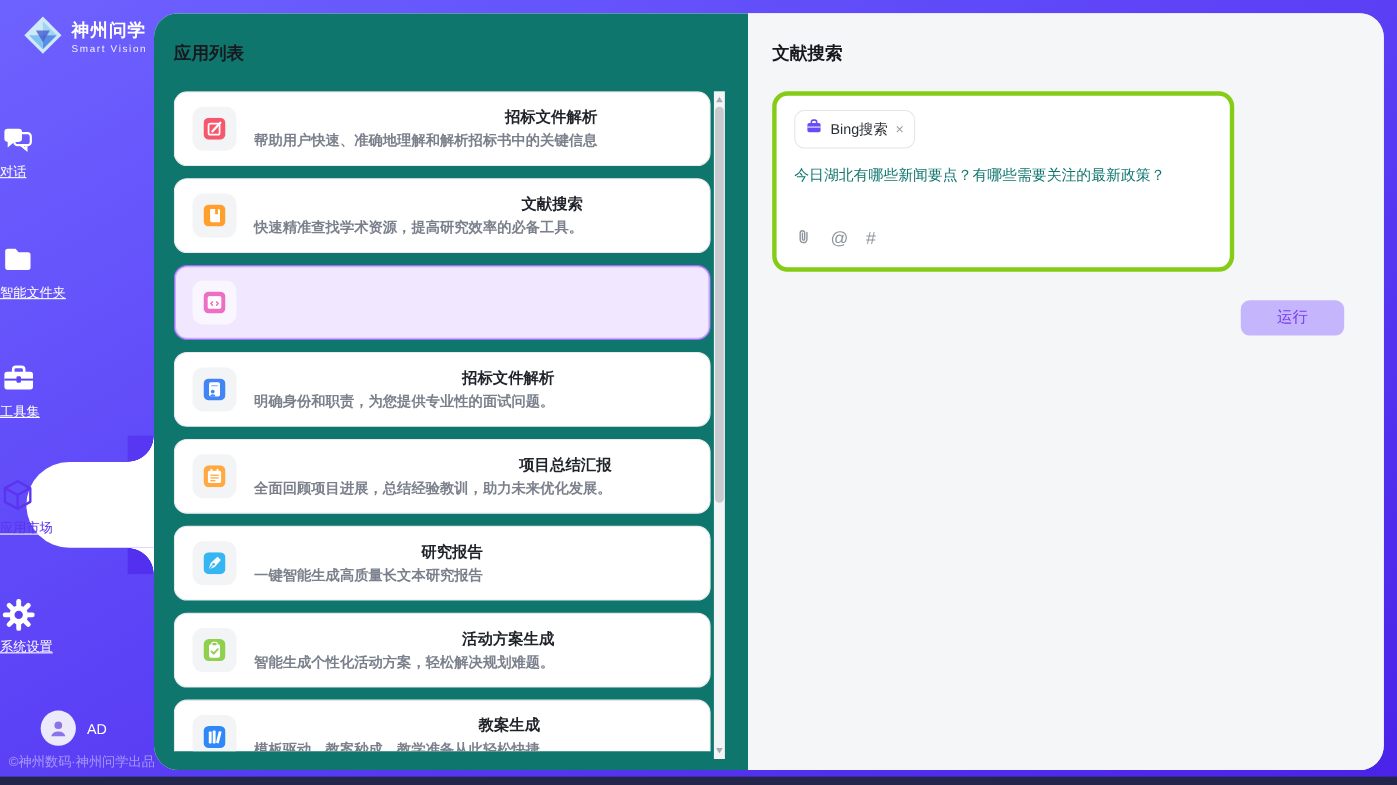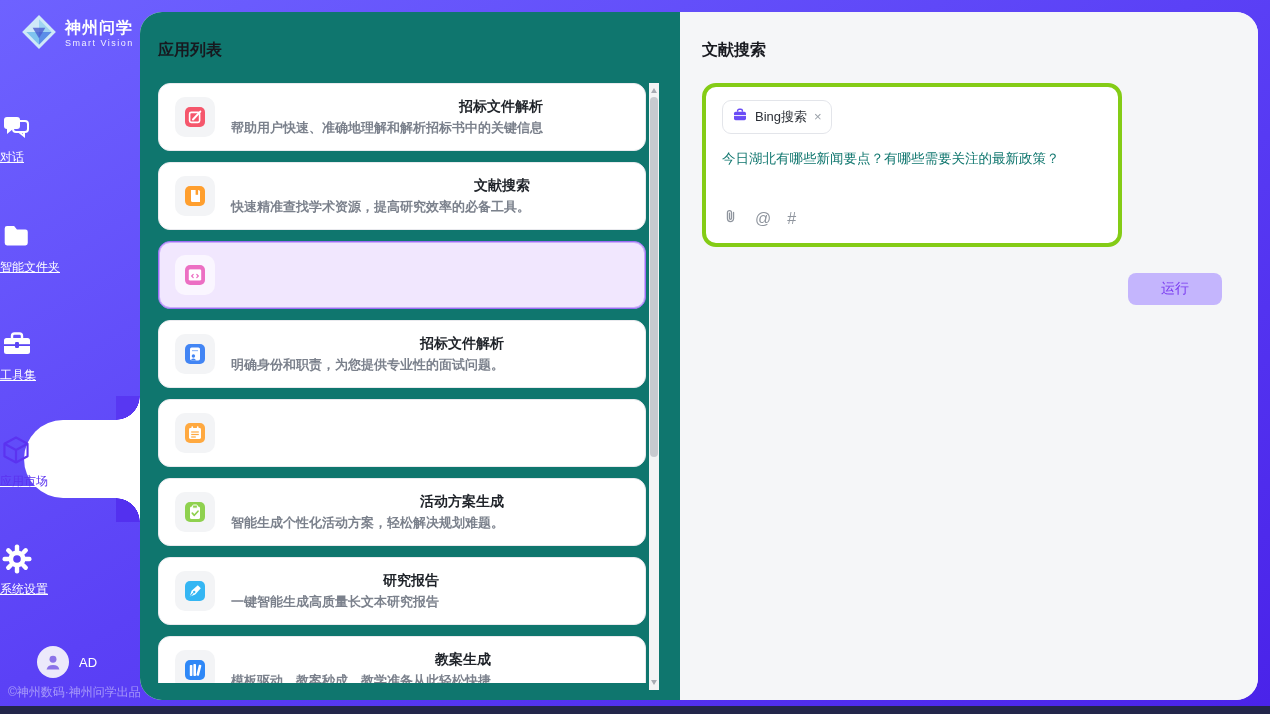--- a/index.html
+++ b/index.html
@@ -237,49 +237,53 @@
           <svg width="20" height="20" viewBox="0 0 20 20">
             <rect x="0" y="0" width="20" height="20" rx="5" fill="#ffa940"></rect>
             <rect x="4" y="5" width="12" height="11" rx="1.4" fill="#fff"></rect>
             <rect x="6.4" y="3.2" width="1.7" height="3.4" rx=".8" fill="#fff"></rect>
             <rect x="11.9" y="3.2" width="1.7" height="3.4" rx=".8" fill="#fff"></rect>
             <rect x="6.2" y="8.4" width="7.6" height="1.2" fill="#ffa940"></rect>
             <rect x="6.2" y="10.9" width="7.6" height="1.2" fill="#ffa940"></rect>
             <rect x="6.2" y="13.4" width="4.6" height="1.2" fill="#ffa940"></rect>
           </svg>
         </span>
+        <span class="app-txt">
+          <div class="app-name">项目总结汇报</div>
+          <div class="app-desc">全面回顾项目进展，总结经验教训，助力未来优化发展。</div>
+        </span>
+      </div>
+
+      <div class="app-card">
+        <span class="app-ic">
+          <svg width="20" height="20" viewBox="0 0 20 20">
+            <rect x="0" y="0" width="20" height="20" rx="5" fill="#35b6f3"></rect>
+            <path d="M4.6 15.8 L6.6 9.8 L12.8 4.2 L15.8 7.2 L10.2 13.4 Z" fill="#fff"></path>
+            <circle cx="9.2" cy="11" r="1.2" fill="#35b6f3"></circle>
+            <path d="M4.6 15.8 L8.2 12.1" stroke-width="1.1" stroke="#35b6f3"></path>
+          </svg>
+        </span>
+        <span class="app-txt">
+          <div class="app-name">研究报告</div>
+          <div class="app-desc">一键智能生成高质量长文本研究报告</div>
+        </span>
       </div>
 
       <div class="app-card">
         <span class="app-ic">
           <svg width="20" height="20" viewBox="0 0 20 20">
             <rect x="0" y="0" width="20" height="20" rx="5" fill="#8fd14f"></rect>
             <rect x="5" y="4.6" width="10" height="12.4" rx="1.6" fill="#fff"></rect>
             <rect x="7.6" y="3" width="4.8" height="3.2" rx="1" stroke="#fff" stroke-width="1" fill="#8fd14f"></rect>
             <path d="M7.3 11.2 l2 2.1 L13 9.2" fill="none" stroke-width="1.7" stroke-linecap="round" stroke-linejoin="round" stroke="#8fd14f"></path>
           </svg>
         </span>
         <span class="app-txt">
           <div class="app-name">活动方案生成</div>
           <div class="app-desc">智能生成个性化活动方案，轻松解决规划难题。</div>
-        </span>
-      </div>
-
-      <div class="app-card">
-        <span class="app-ic">
-          <svg width="20" height="20" viewBox="0 0 20 20">
-            <rect x="0" y="0" width="20" height="20" rx="5" fill="#35b6f3"></rect>
-            <path d="M4.6 15.8 L6.6 9.8 L12.8 4.2 L15.8 7.2 L10.2 13.4 Z" fill="#fff"></path>
-            <circle cx="9.2" cy="11" r="1.2" fill="#35b6f3"></circle>
-            <path d="M4.6 15.8 L8.2 12.1" stroke-width="1.1" stroke="#35b6f3"></path>
-          </svg>
-        </span>
-        <span class="app-txt">
-          <div class="app-name">研究报告</div>
-          <div class="app-desc">一键智能生成高质量长文本研究报告</div>
         </span>
       </div>
 
       <div class="app-card">
         <span class="app-ic">
           <svg width="20" height="20" viewBox="0 0 20 20">
             <rect x="0" y="0" width="20" height="20" rx="5" fill="#2f88f7"></rect>
             <rect x="4.8" y="5" width="2.6" height="11" rx=".7" fill="#fff"></rect>
             <rect x="8.4" y="4" width="2.6" height="12" rx=".7" fill="#fff"></rect>
             <rect x="12.6" y="4.8" width="2.6" height="11" rx=".7" fill="#fff" transform="rotate(14 13.9 10.3)"></rect>

